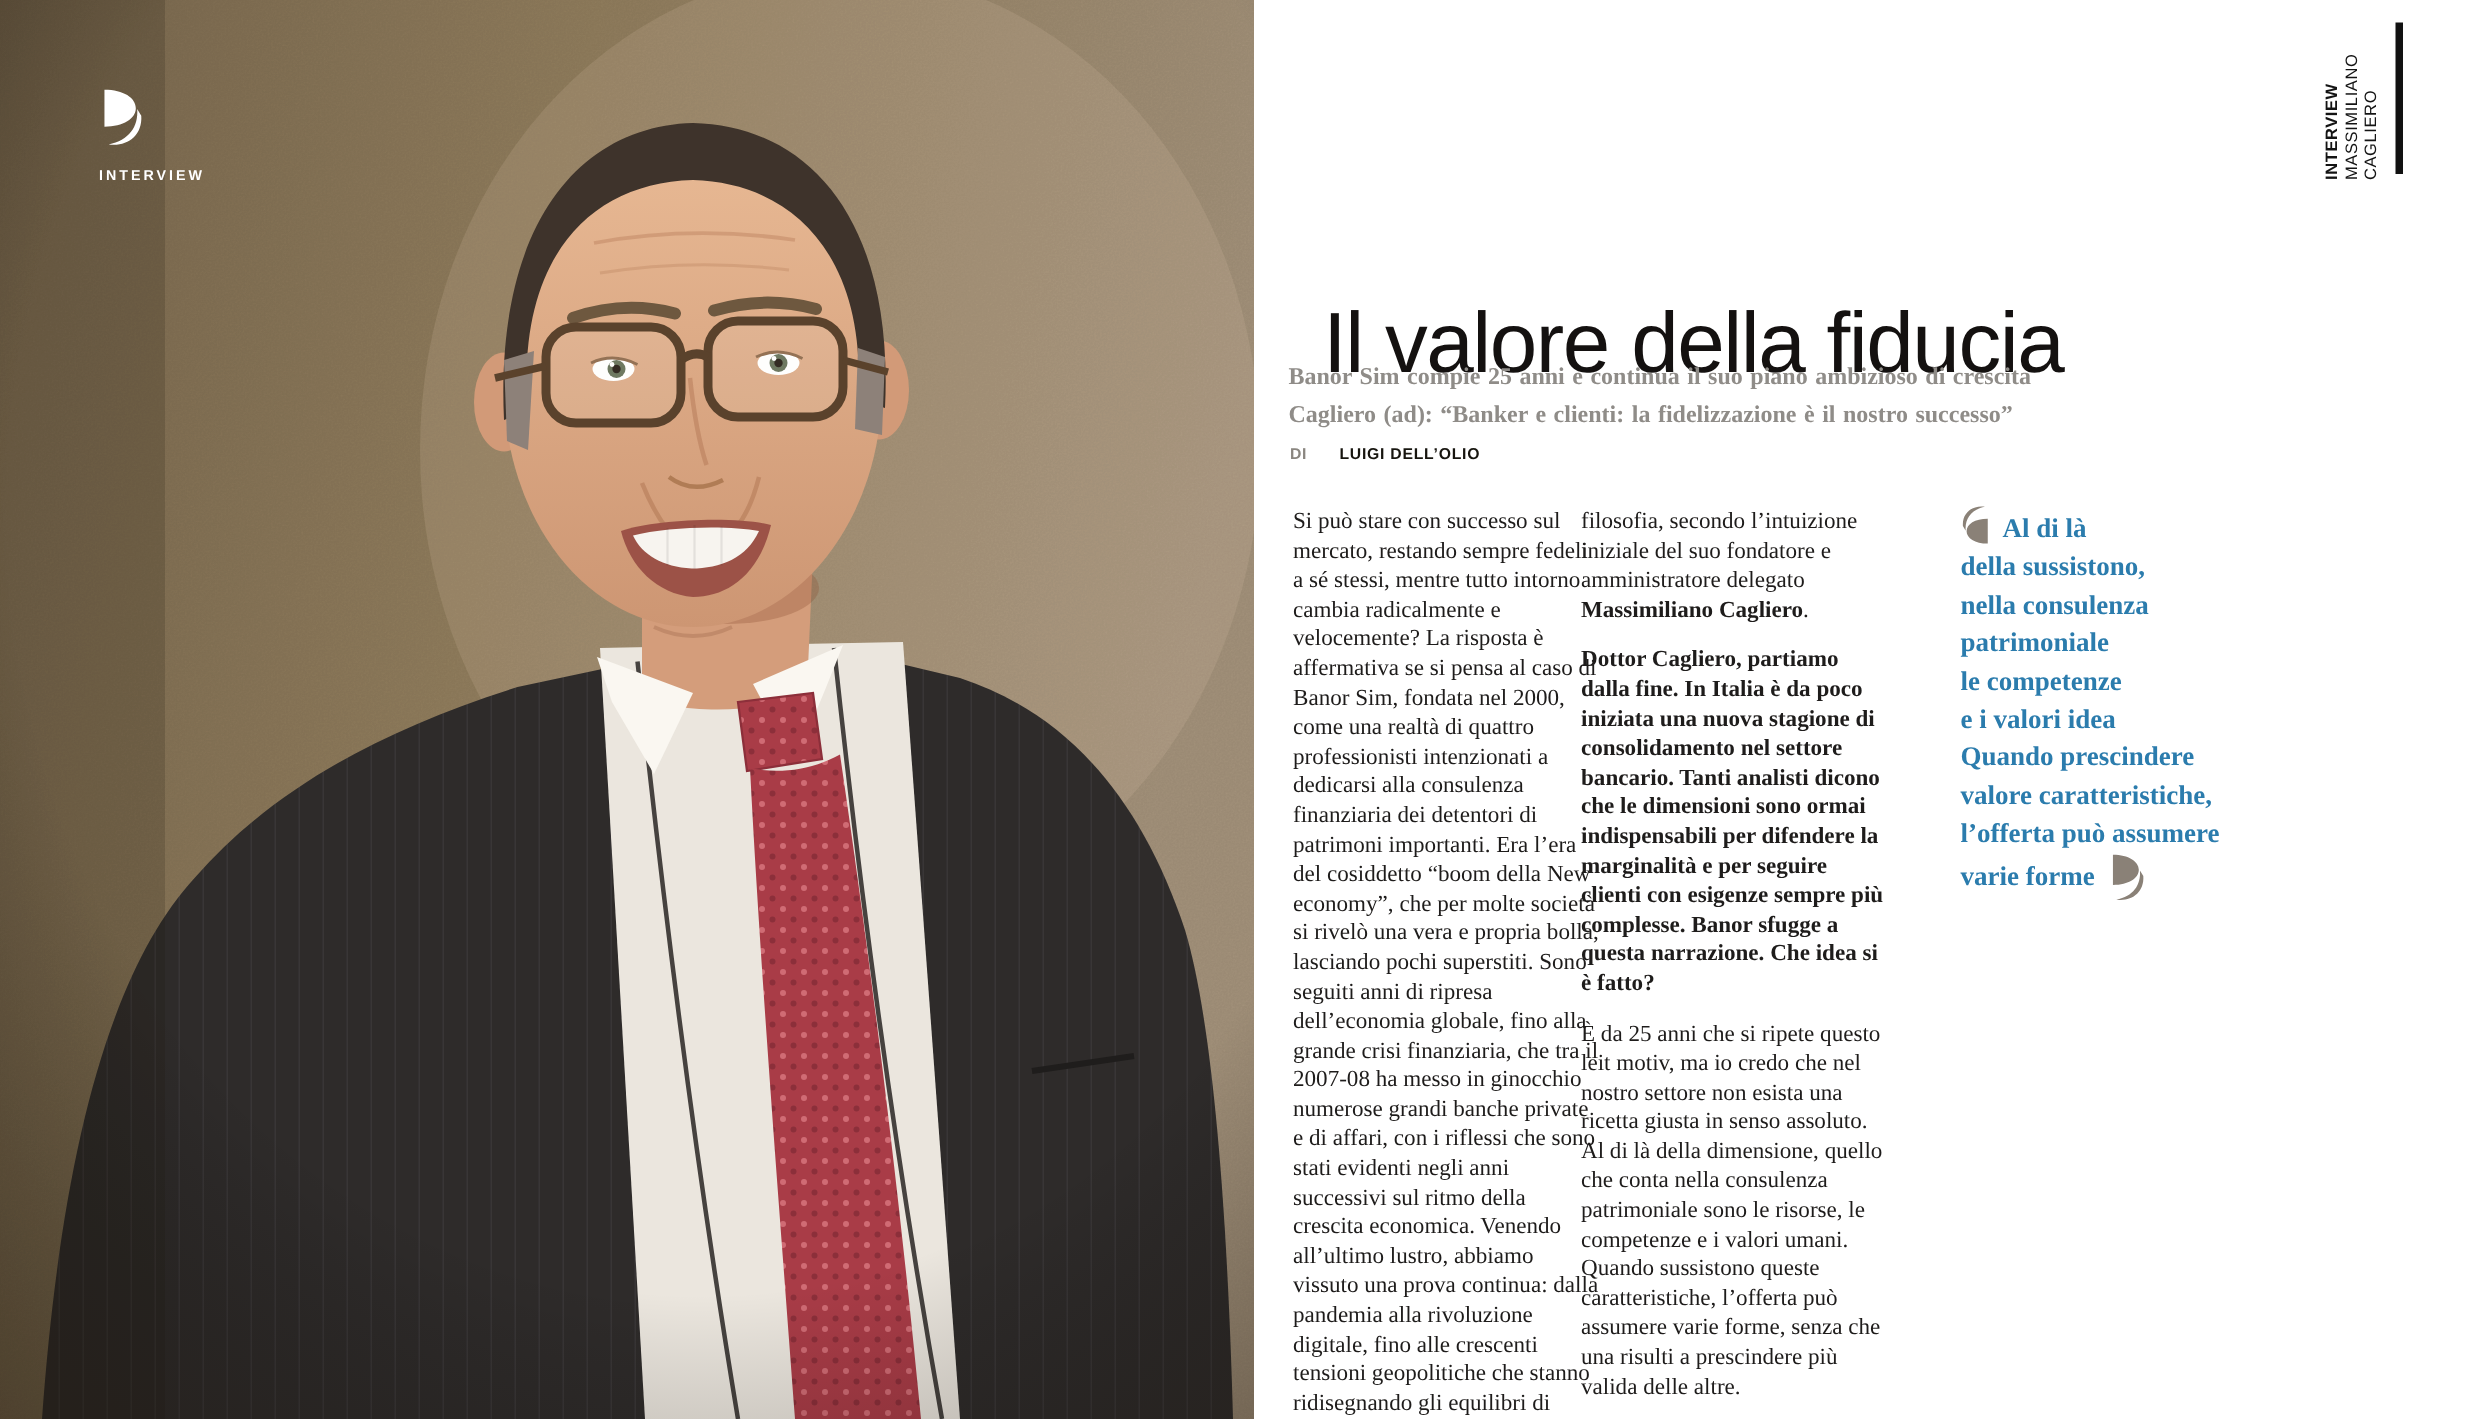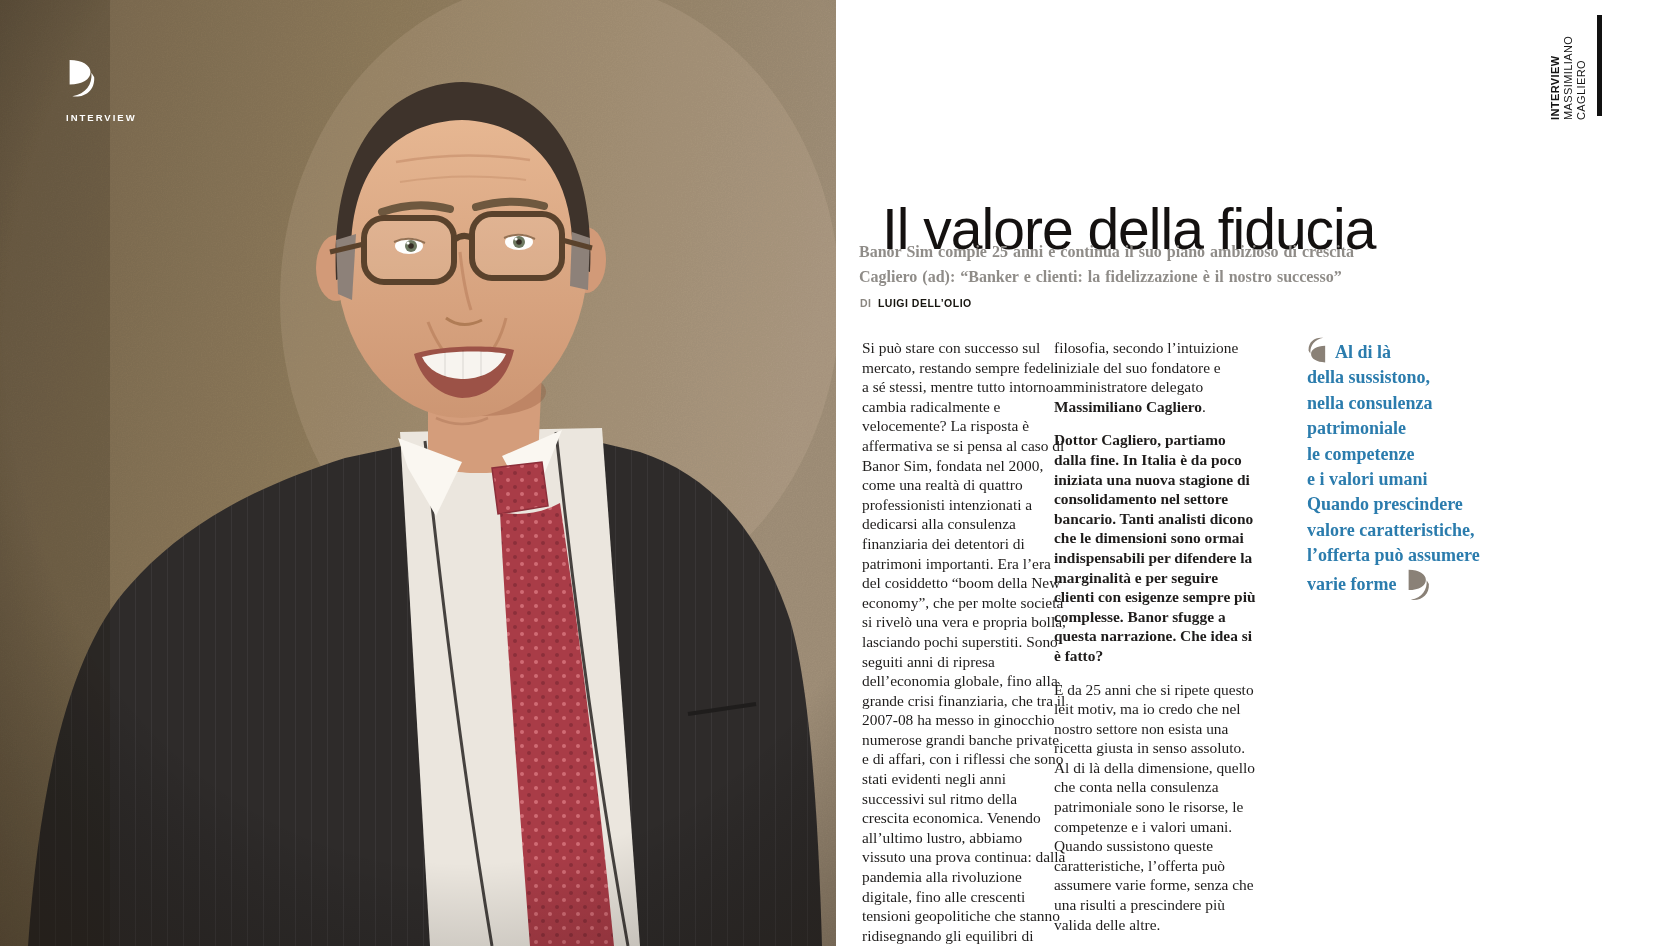--- a/index.html
+++ b/index.html
@@ -23,21 +23,21 @@
 
   .page-title{position:absolute;left:856px;top:163px;font-weight:400;
               font-size:57px;line-height:1;letter-spacing:-1px;color:#141110;
               font-family:"Liberation Sans",sans-serif;white-space:nowrap;margin-left:26px;}
   .subtitle{position:absolute;left:859px;top:239px;width:620px;
             font-family:"Liberation Serif",serif;font-weight:bold;
             font-size:16px;line-height:25px;color:var(--subtitle-gray,#8f8c88);
             word-spacing:1px;}
   .byline{position:absolute;left:860px;top:297px;font-size:10.5px;letter-spacing:.5px;
           font-weight:bold;color:#17150f;}
-  .byline .di{color:#8a8680;margin-right:3px;}
+  .byline .di{color:#8a8680;margin-right:18px;}
 
   .col{position:absolute;top:338px;font-family:"Liberation Serif",serif;
        font-size:15.4px;line-height:19.6px;color:#1e1c1b;}
   .col p{margin:0 0 14px 0;}
   .col p:last-child{margin-bottom:0;}
   .col .q{font-weight:bold;}
   .col .name{font-weight:bold;}
   .col1{left:862px;width:204px;}
   .col2{left:1054px;width:208px;}
 
@@ -204,20 +204,20 @@
 </div>
 
 <div class="quote">
   <div><span class="gl open"><svg viewBox="0 0 66 88" width="21" height="27">
           <use href="#dlogo"></use>
         </svg></span><span>Al di là</span></div>
   <div>della sussistono,</div>
   <div>nella consulenza</div>
   <div>patrimoniale</div>
   <div>le competenze</div>
-  <div>e i valori umani</div>
+  <div>e i valori idea</div>
   <div>Quando prescindere</div>
   <div>valore caratteristiche,</div>
   <div>l’offerta può assumere</div>
   <div><span>varie forme</span><span class="gl close"><svg viewBox="0 0 66 88" width="26" height="33">
           <use href="#dlogo"></use>
         </svg></span></div>
 </div>
 
 </body></html>

